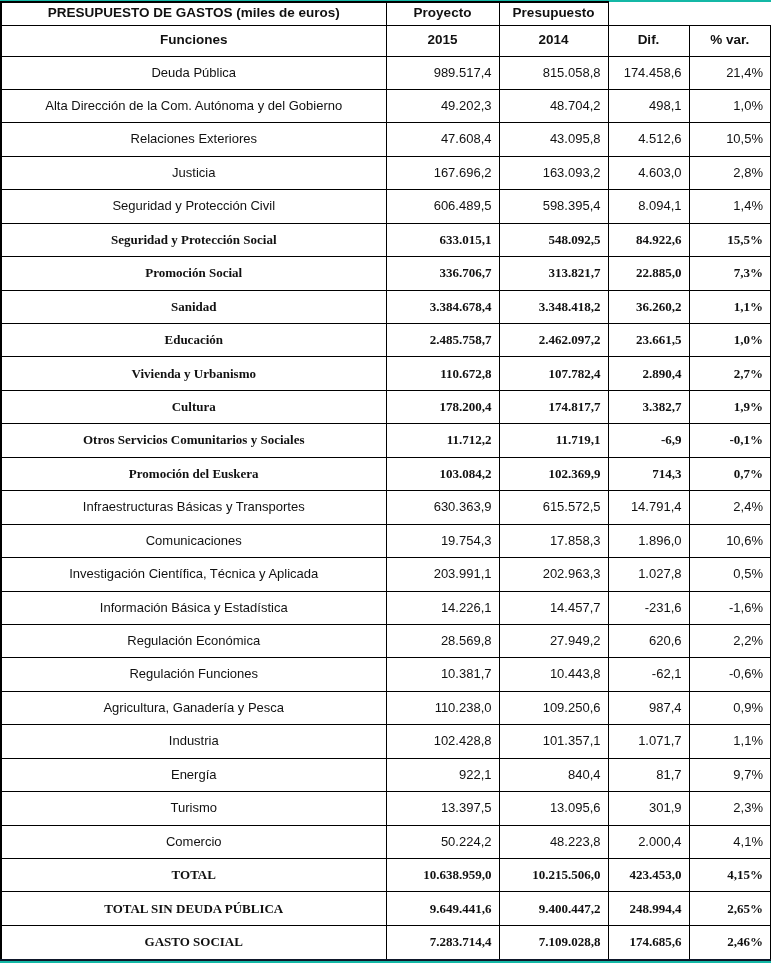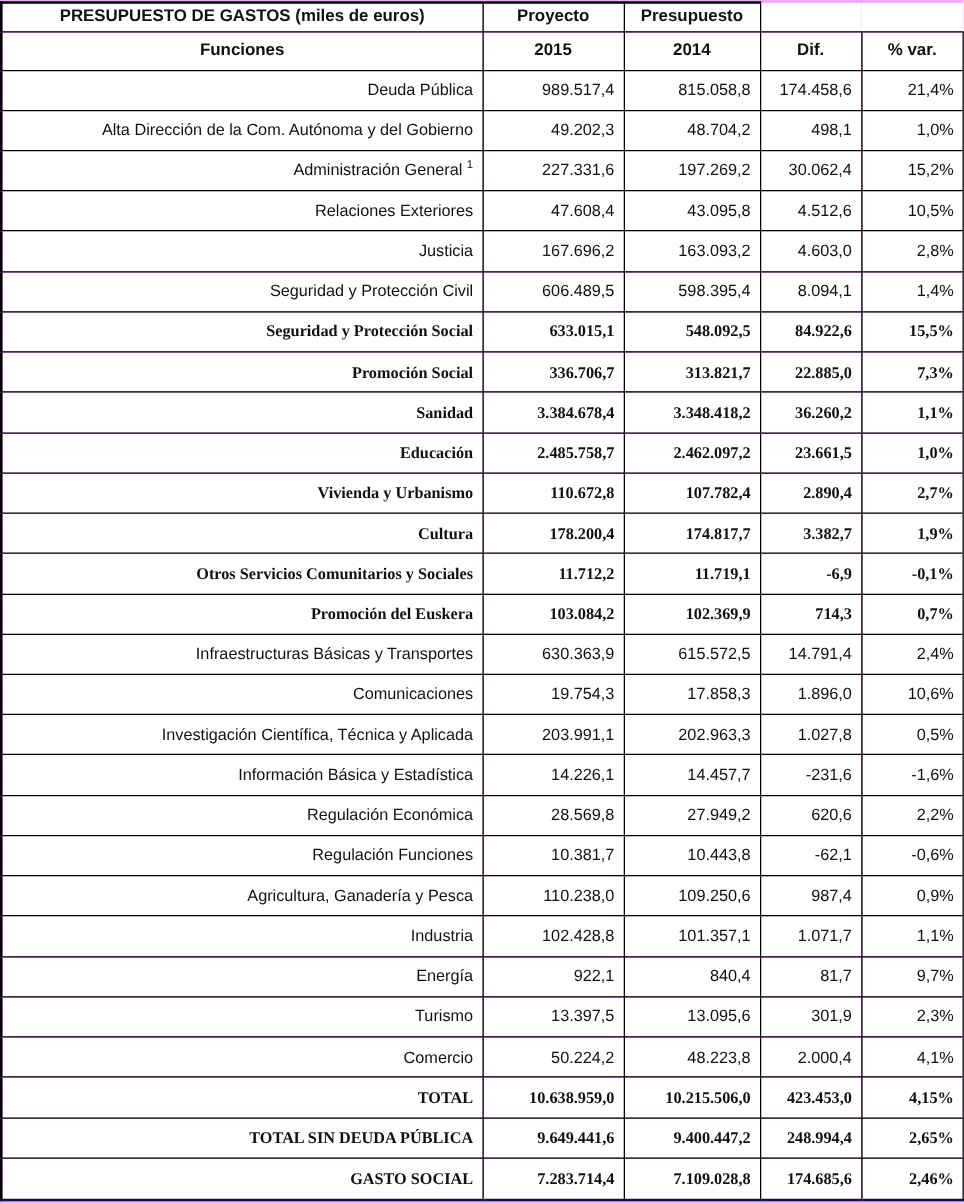--- a/index.html
+++ b/index.html
@@ -5,21 +5,21 @@
   html, body {
     margin: 0;
     padding: 0;
     background: #ffffff;
     font-family: "Liberation Sans", "DejaVu Sans", sans-serif;
     color: #111111;
   }
   #page {
     width: 771px;
     height: 963px;
-    background: #f0abfc;
+    background: #14b8a6;
     box-sizing: border-box;
     padding-top: 1px;
   }
   table.budget {
     border-collapse: collapse;
     table-layout: fixed;
     width: 770px;
     height: 960px;
     margin-left: 0px;
   }
@@ -55,21 +55,21 @@
 
   
   thead tr.h1 th.notch {
     border-top: none;
     border-right: none;
     border-left: none;
     border-bottom: 1px solid #000;
   }
   thead tr.h1 th.notch + th.notch { border-left: none; }
 
-  td.fn  { text-align: right; }
+  td.fn  { text-align: center; }
   td.num { text-align: right; }
   tr.bold td { font-weight: bold; font-family: Liberation Serif, serif; }
   td.fn sup { font-size: 9px; line-height: 0; }
 </style>
 </head>
 <body>
 
 <div id="page">
   <table class="budget">
     <colgroup>
@@ -104,27 +104,20 @@
           <td class="num">21,4%</td>
         </tr>
         <tr>
           <td class="fn">Alta Dirección de la Com. Autónoma y del Gobierno</td>
           <td class="num">49.202,3</td>
           <td class="num">48.704,2</td>
           <td class="num">498,1</td>
           <td class="num">1,0%</td>
         </tr>
         <tr>
-          <td class="fn">Administración General <sup>1</sup></td>
-          <td class="num">227.331,6</td>
-          <td class="num">197.269,2</td>
-          <td class="num">30.062,4</td>
-          <td class="num">15,2%</td>
-        </tr>
-        <tr>
           <td class="fn">Relaciones Exteriores</td>
           <td class="num">47.608,4</td>
           <td class="num">43.095,8</td>
           <td class="num">4.512,6</td>
           <td class="num">10,5%</td>
         </tr>
         <tr>
           <td class="fn">Justicia</td>
           <td class="num">167.696,2</td>
           <td class="num">163.093,2</td>

